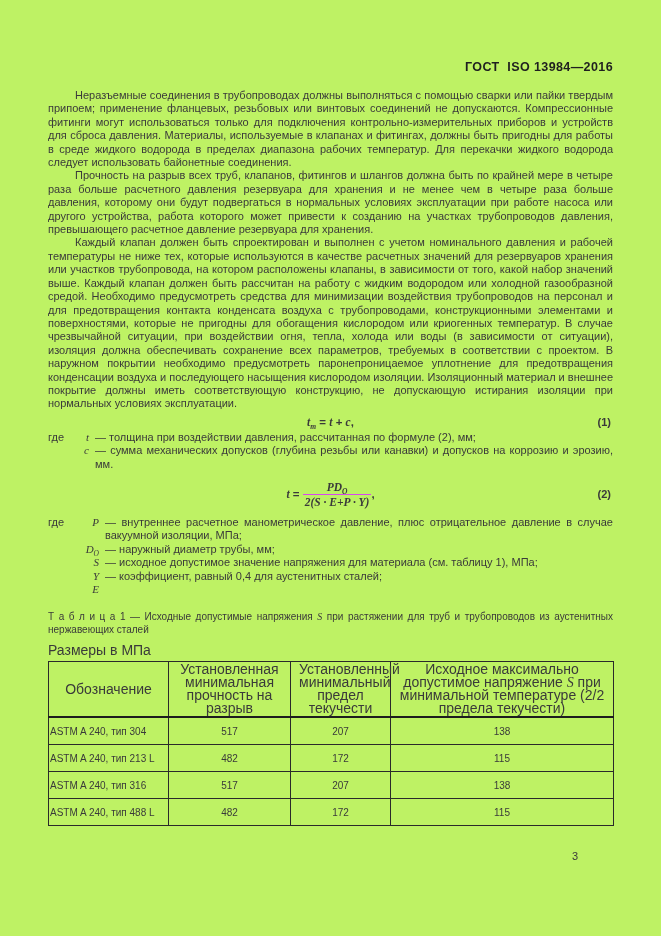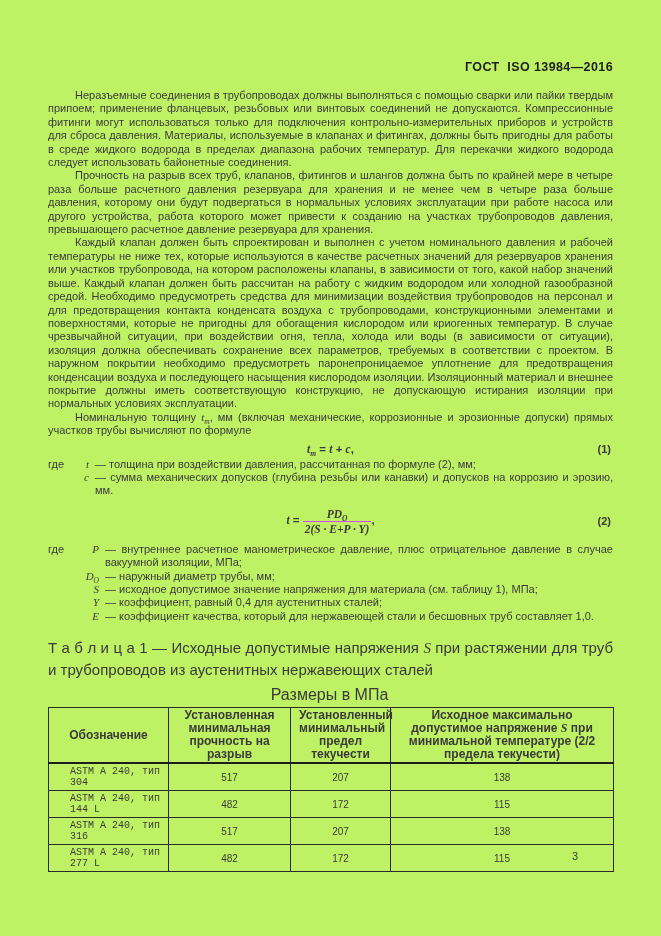--- a/index.html
+++ b/index.html
@@ -49,66 +49,65 @@
   .frac .num{display:block;border-bottom:1px solid #d946ef;padding:0 5px 1px 5px;}
   .frac .den{display:block;padding:1px 2px 0 2px;}
   .defs{font-size:11px;line-height:13.4px;margin:2px 0 0 0;}
   .def-item{display:flex;}
   .def-gde{flex:0 0 27px;}
   .def-var-wrap{flex:0 0 14px;text-align:right;white-space:nowrap;}
   .defs-2 .def-var-wrap{flex:0 0 24px;}
   .def-text{flex:1;margin-left:6px;text-align:justify;}
   .tbl-caption{
     margin:14px 0 0 0;
-    font-size:15px;line-height:21px;
+    font-size:10px;line-height:13px;
     text-align:justify;color:#3a3a3a;
   }
   .units-note{
-    text-align:center;font-size:16px;
+    text-align:left;font-size:14px;
     margin:6px 2px 3px 0;color:#3a3a3a;
   }
   table.std{
     width:565px;border-collapse:collapse;table-layout:fixed;
     border:1.5px solid #2a2a2a;
   }
   table.std col.c1{width:120px;}
   table.std col.c2{width:122px;}
   table.std col.c3{width:100px;}
   table.std col.c4{width:223px;}
   table.std th{
-    font-weight:bold;font-size:12px;line-height:13px;
+    font-weight:normal;font-size:14px;line-height:13px;
     text-align:center;vertical-align:middle;
     border:1px solid #2a2a2a;border-bottom:2px solid #1d1d1d;
     padding:1px 8px;height:36px;color:#3a3a3a;
   }
   table.std td{
     font-size:10px;
     border:1px solid #2a2a2a;
     text-align:center;vertical-align:middle;
     height:22px;padding:2px 4px;color:#3a3a3a;
   }
-  table.std td.left{text-align:left;padding-left:21px;font-family:Liberation Mono, monospace;}
+  table.std td.left{text-align:left;padding-left:1px;}
   .page-num{
     position:absolute;left:572px;top:850px;
     font-size:11px;color:#3a3a3a;
   }
 </style>
 </head>
 <body>
 
 <div class="page">
 
   <div class="doc-header">ГОСТ  ISO 13984—2016</div>
 
   <p class="para">Неразъемные соединения в трубопроводах должны выполняться с помощью сварки или пайки твердым припоем; применение фланцевых, резьбовых или винтовых соединений не допускаются. Компрессионные фитинги могут использоваться только для подключения контрольно-измерительных приборов и устройств для сброса давления. Материалы, используемые в клапанах и фитингах, должны быть пригодны для работы в среде жидкого водорода в пределах диапазона рабочих температур. Для перекачки жидкого водорода следует использовать байонетные соединения.</p>
   <p class="para">Прочность на разрыв всех труб, клапанов, фитингов и шлангов должна быть по крайней мере в четыре раза больше расчетного давления резервуара для хранения и не менее чем в четыре раза больше давления, которому они будут подвергаться в нормальных условиях эксплуатации при работе насоса или другого устройства, работа которого может привести к созданию на участках трубопроводов давления, превышающего расчетное давление резервуара для хранения.</p>
   <p class="para">Каждый клапан должен быть спроектирован и выполнен с учетом номинального давления и рабочей температуры не ниже тех, которые используются в качестве расчетных значений для резервуаров хранения или участков трубопровода, на котором расположены клапаны, в зависимости от того, какой набор значений выше. Каждый клапан должен быть рассчитан на работу с жидким водородом или холодной газообразной средой. Необходимо предусмотреть средства для минимизации воздействия трубопроводов на персонал и для предотвращения контакта конденсата воздуха с трубопроводами, конструкционными элементами и поверхностями, которые не пригодны для обогащения кислородом или криогенных температур. В случае чрезвычайной ситуации, при воздействии огня, тепла, холода или воды (в зависимости от ситуации), изоляция должна обеспечивать сохранение всех параметров, требуемых в соответствии с проектом. В наружном покрытии необходимо предусмотреть паронепроницаемое уплотнение для предотвращения конденсации воздуха и последующего насыщения кислородом изоляции. Изоляционный материал и внешнее покрытие должны иметь соответствующую конструкцию, не допускающую истирания изоляции при нормальных условиях эксплуатации.</p>
 
 
-  <p class="para"><span>Номинальную толщину </span><span class="math">t</span><sub class="msub math">m</sub><span>, мм (включая механические, коррозионные и эрозионные допуски) прямых участков трубы вычисляют по формуле</span></p>
 
   <div class="formula-row">
     <span><span class="math">t</span><sub class="msub math">m</sub><span> = </span><span class="math">t</span><span> + </span><span class="math">c</span><span>,</span></span>
     <span class="eq-num">(1)</span>
   </div>
 
   <div class="defs">
     <div class="def-item">
       <span class="def-gde">где</span>
       <span class="def-var-wrap"><span class="math">t</span><sub class="msub math"></sub></span>
@@ -144,21 +143,20 @@
       <span class="def-text">— исходное допустимое значение напряжения для материала (см. таблицу 1), МПа;</span>
     </div>
     <div class="def-item">
       <span class="def-gde"></span>
       <span class="def-var-wrap"><span class="math">Y</span><sub class="msub math"></sub></span>
       <span class="def-text">— коэффициент, равный 0,4 для аустенитных сталей;</span>
     </div>
     <div class="def-item">
       <span class="def-gde"></span>
       <span class="def-var-wrap"><span class="math">E</span><sub class="msub math"></sub></span>
-      <span class="def-text">— коэффициент качества, который для нержавеющей стали и бесшовных труб составляет 1,0.</span>
     </div>
   </div>
 
   <p class="tbl-caption"><span>Т а б л и ц а 1 — </span><span>Исходные допустимые напряжения </span><span class="math">S</span><span> при растяжении для труб и трубопроводов из аустенитных нержавеющих сталей</span></p>
 
   <div class="units-note">Размеры в МПа</div>
 
   <table class="std">
     <colgroup>
         <col class="c1">
@@ -175,33 +173,33 @@
       </tr>
     </thead>
     <tbody>
       <tr>
         <td class="left">ASTM A 240, тип 304</td>
         <td>517</td>
         <td>207</td>
         <td>138</td>
       </tr>
       <tr>
-        <td class="left">ASTM A 240, тип 144 L</td>
+        <td class="left">ASTM A 240, тип 213 L</td>
         <td>482</td>
         <td>172</td>
         <td>115</td>
       </tr>
       <tr>
         <td class="left">ASTM A 240, тип 316</td>
         <td>517</td>
         <td>207</td>
         <td>138</td>
       </tr>
       <tr>
-        <td class="left">ASTM A 240, тип 277 L</td>
+        <td class="left">ASTM A 240, тип 488 L</td>
         <td>482</td>
         <td>172</td>
         <td>115</td>
       </tr>
     </tbody>
   </table>
 
   <div class="page-num">3</div>
 
 </div>

